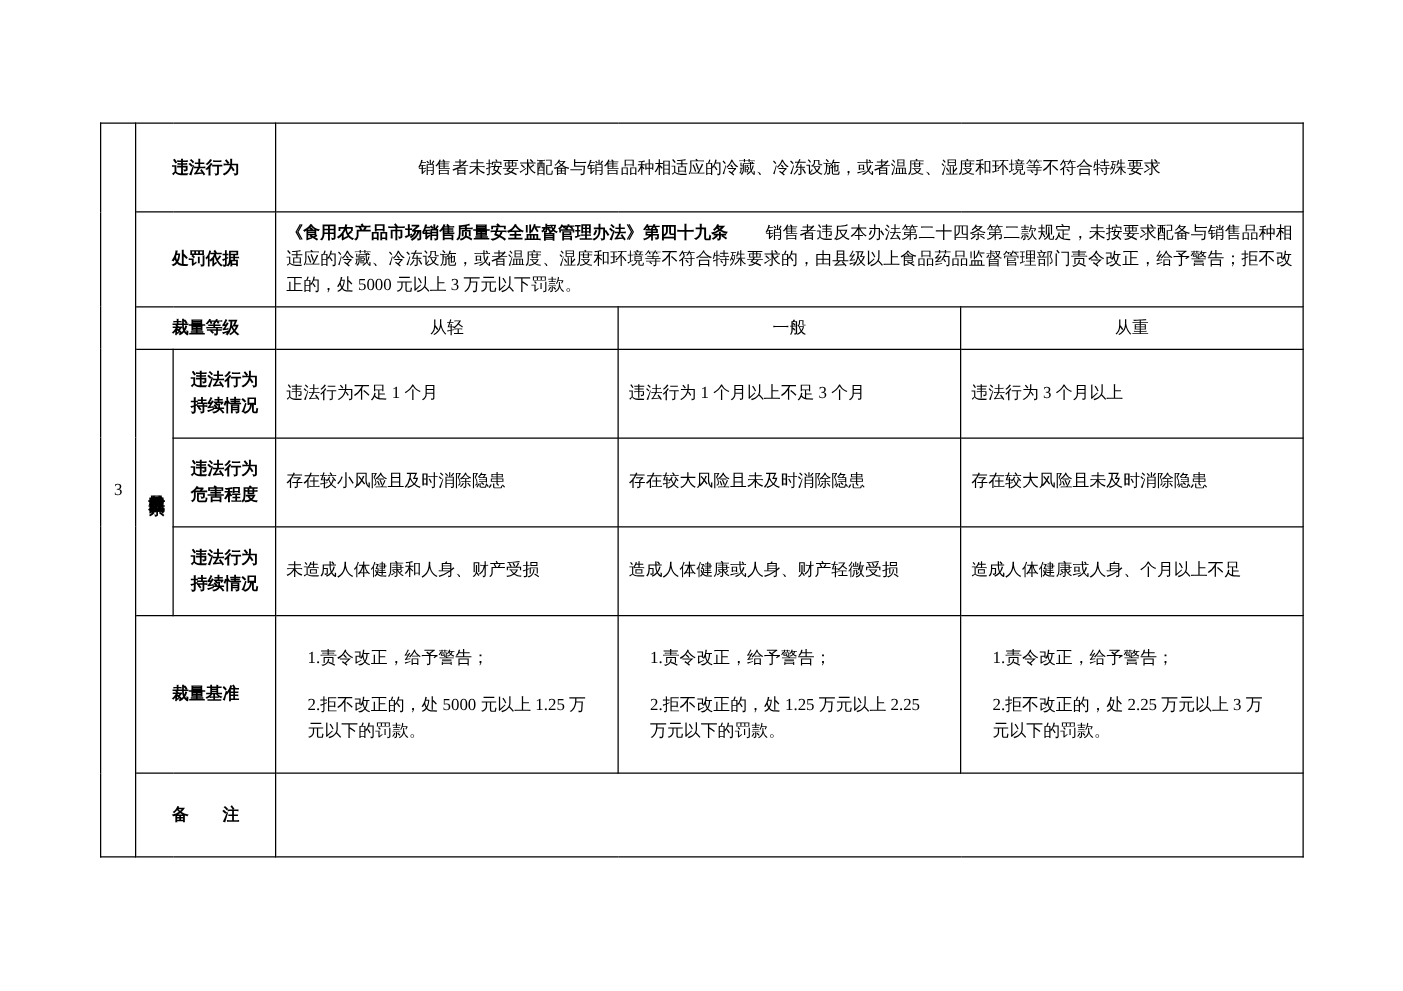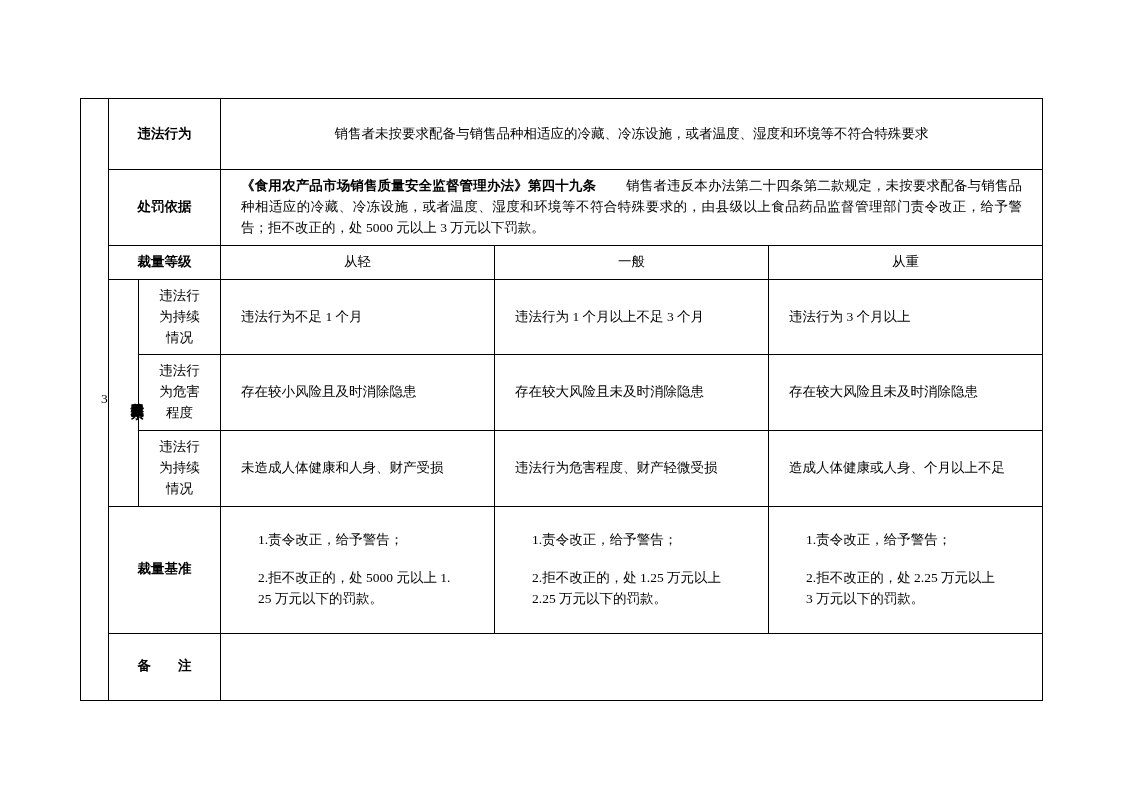--- a/index.html
+++ b/index.html
@@ -26,21 +26,21 @@
     position: absolute;
     left: 80px;
     top: 98px;
     width: 962px;
     border-collapse: collapse;
     table-layout: fixed;
   }
   table.doc-table td {
     border: 1px solid #000000;
     vertical-align: middle;
-    padding: 6px 20px;
+    padding: 6px 8px;
     font-size: 13.5px;
     line-height: 1.55;
   }
   .c-index { width: 28px; text-align: center; }
   .c-vert  { width: 30px; text-align: center; }
   .c-label { width: 110px; text-align: center; font-weight: bold; }
   .c-body  { }
 
   .vert-text {
     writing-mode: vertical-rl;
@@ -48,21 +48,21 @@
     letter-spacing: 1px;
     font-weight: bold;
     font-size: 13.5px;
     line-height: 1.1;
     display: inline-block;
   }
   .center { text-align: center; }
   .just { text-align: justify; }
   .sub-label {
     text-align: center;
-    font-weight: normal;
+    font-weight: bold;
     width: 82px;
     font-size: 13.5px;
     line-height: 1.5;
   }
   .nowrapish { word-break: break-all; }
   .strong-title { font-weight: bold; }
   .gap { display: inline-block; width: 2.2em; }
   .cell-tall { height: 58px; margin-top: 29px; }
   .page-number {
     position: absolute;
@@ -123,21 +123,21 @@
       <tr>
         <td class="sub-label">违法行为危害程度</td>
         <td class="c-body cell-tall">存在较小风险且及时消除隐患</td>
         <td class="c-body">存在较大风险且未及时消除隐患</td>
         <td class="c-body">存在较大风险且未及时消除隐患</td>
       </tr>
 
       <tr>
         <td class="sub-label">违法行为持续情况</td>
         <td class="c-body cell-tall">未造成人体健康和人身、财产受损</td>
-        <td class="c-body">违法行为危害程度、财产轻微受损</td>
+        <td class="c-body">造成人体健康或人身、财产轻微受损</td>
         <td class="c-body">造成人体健康或人身、个月以上不足</td>
       </tr>
 
       <tr>
         <td class="c-label" colspan="2">裁量基准</td>
         <td class="c-body nowrapish" style="vertical-align:top">
           <p class="p-line">1.责令改正，给予警告；</p>
           <p class="p-line">2.拒不改正的，处 5000 元以上 1.25 万元以下的罚款。</p>
         </td>
         <td class="c-body nowrapish" style="vertical-align:top">

